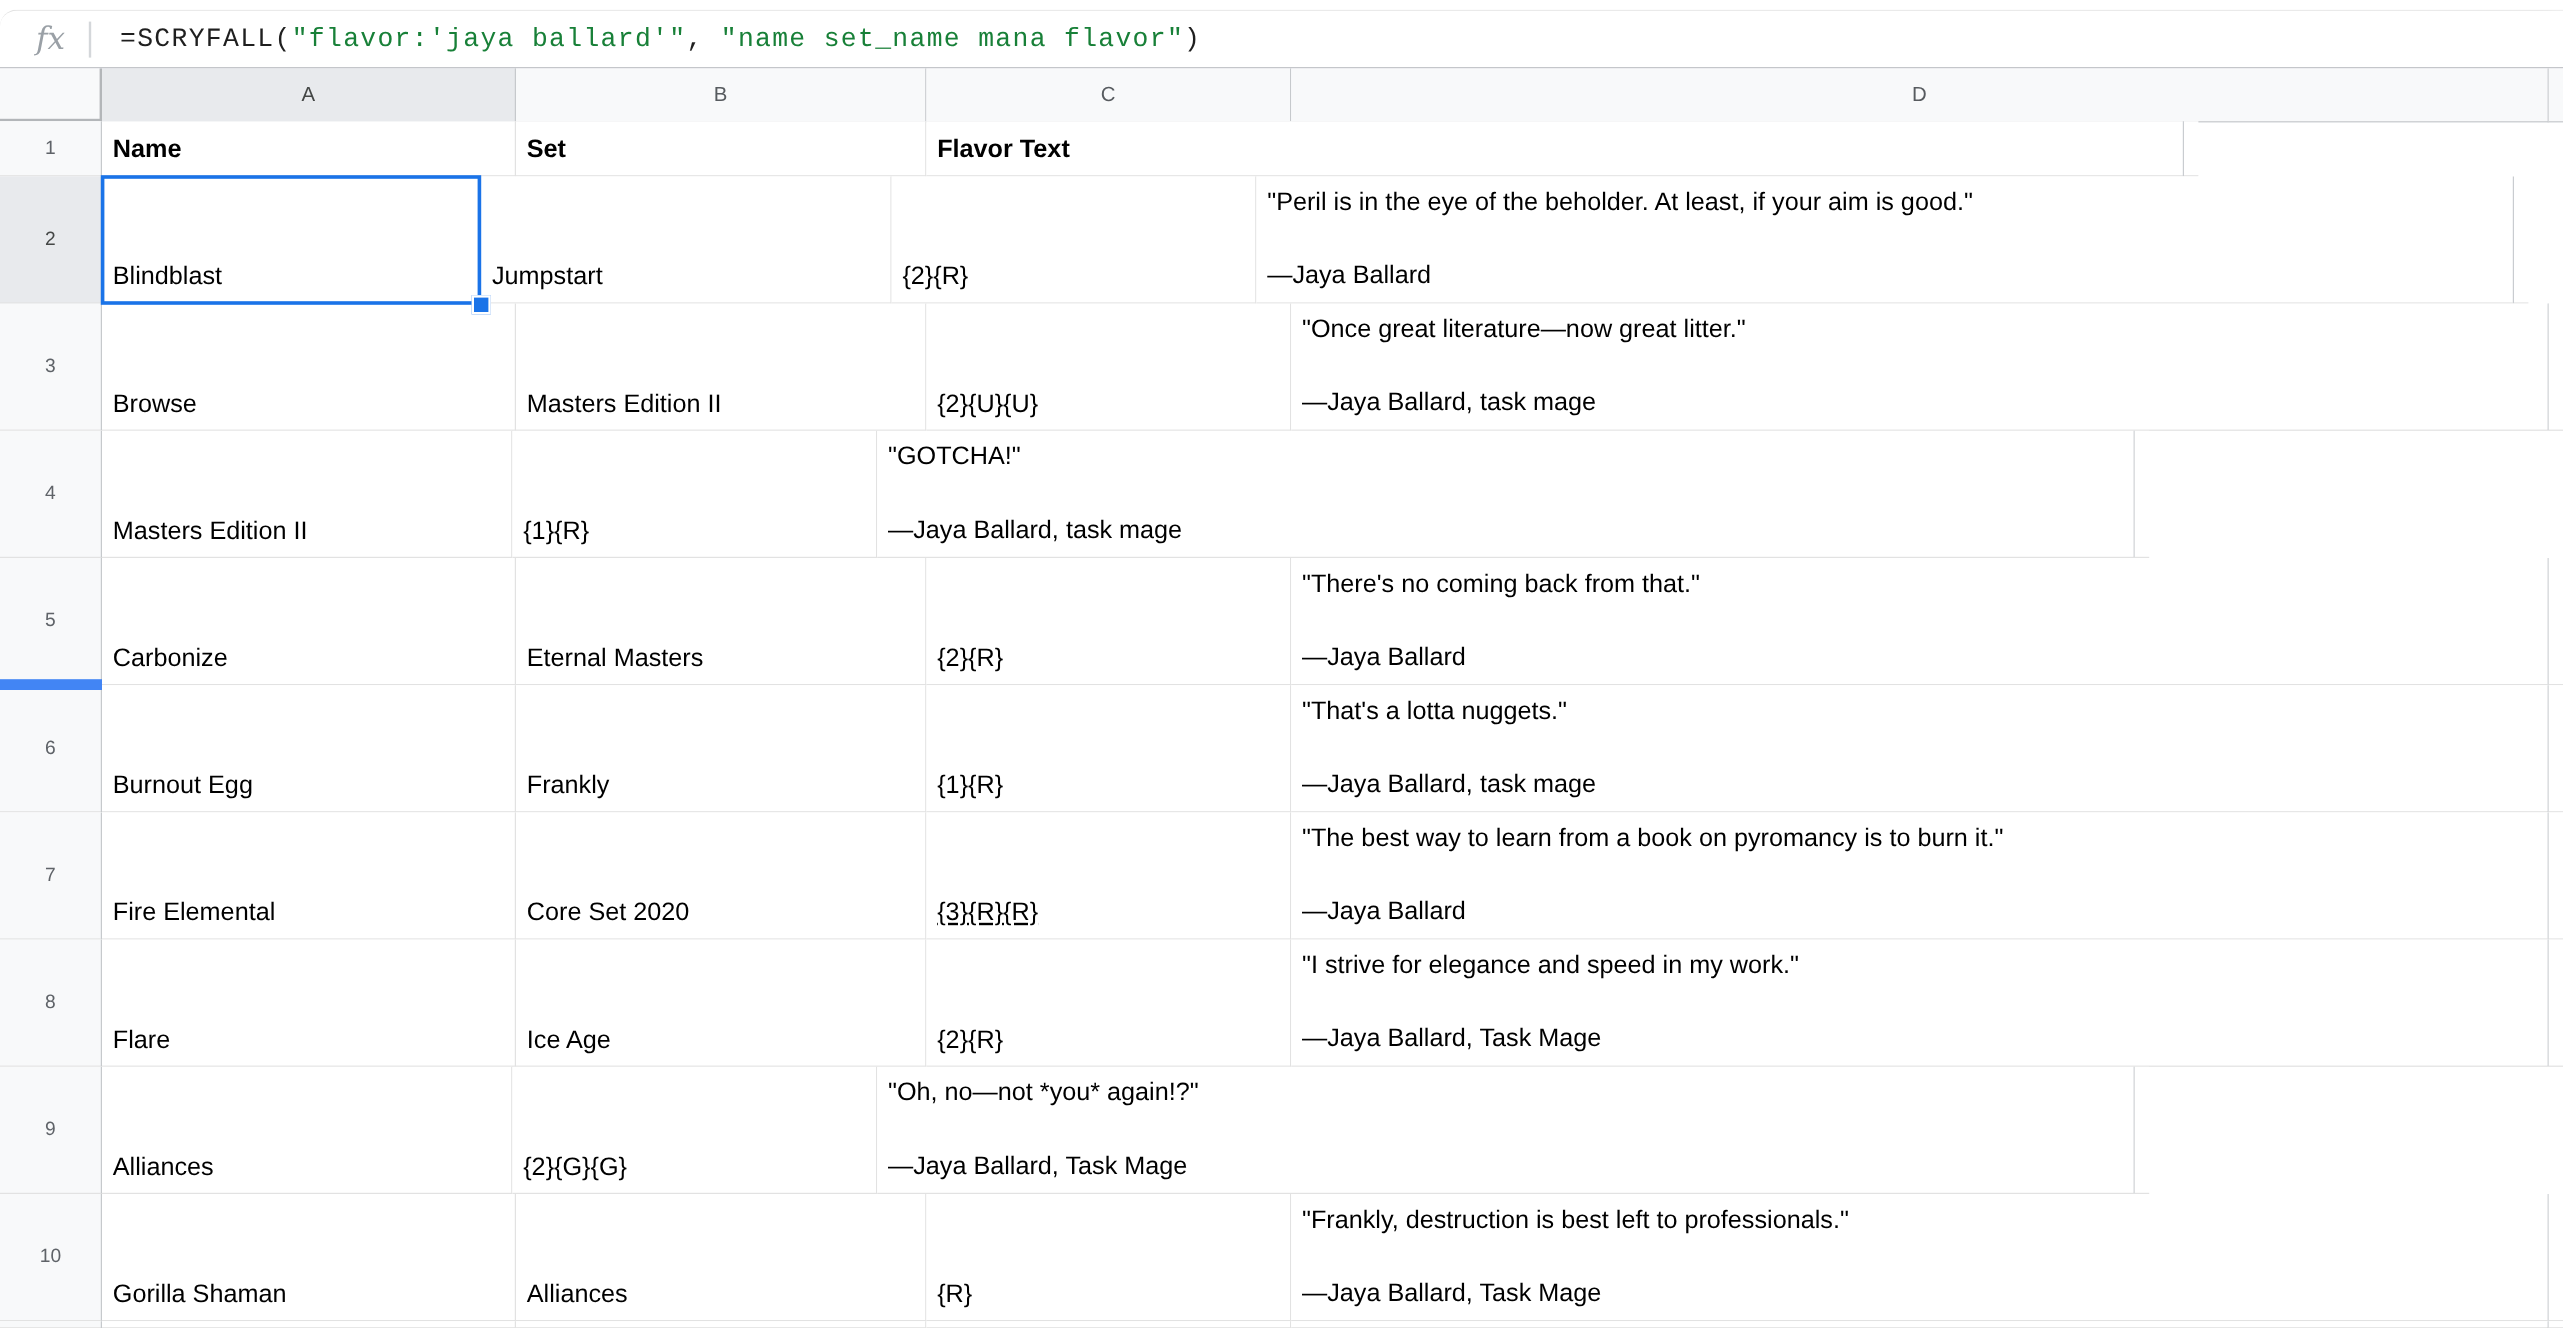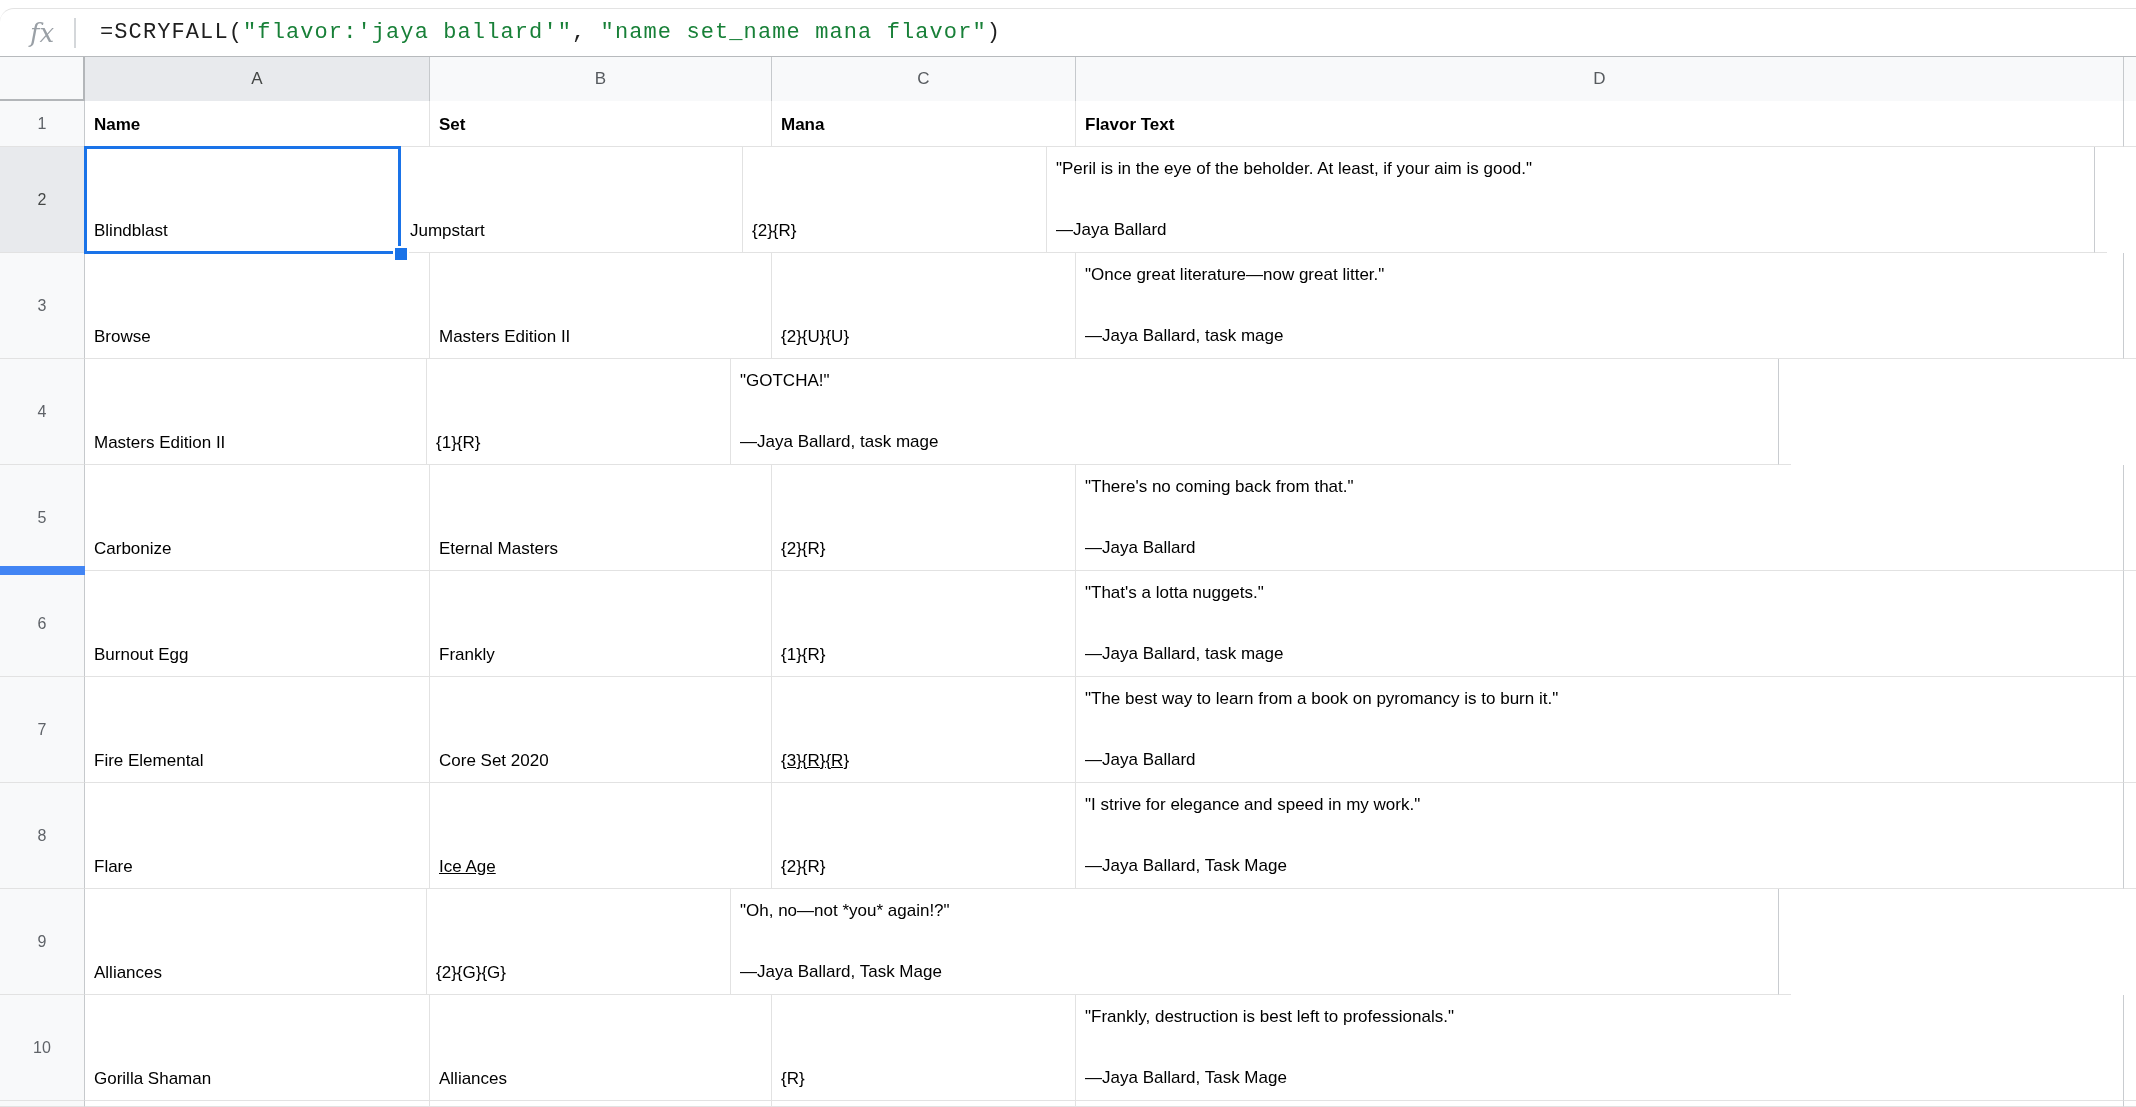--- a/index.html
+++ b/index.html
@@ -41,21 +41,21 @@
   .row{display:flex;}
   .row-hdr{
     width:85px;flex:none;box-sizing:border-box;background:#f8f9fa;
     border-right:1px solid #c6c9cc;border-bottom:1px solid #e2e2e2;
     display:flex;align-items:center;justify-content:center;font-size:16px;color:#5f6368;
   }
   .row-hdr.active{background:#e8eaed;color:#444746;}
   .cell{
     flex:none;box-sizing:border-box;background:#fff;position:relative;
     border-right:1px solid #e2e2e2;border-bottom:1px solid #e2e2e2;
-    font-size:17px;line-height:25px;
+    font-size:21px;line-height:25px;
   }
   .cell.bottom{display:flex;align-items:flex-end;padding:0 8px 9px 9px;}
   .cell.flavor{display:flex;flex-direction:column;justify-content:space-between;padding:9px 8px 10px 9px;}
   .cell.colD{border-right:1px solid #c9ccd0;}
   .cell.spacer{border-right:none;}
   .row1 .cell{font-weight:bold;}
   
   .sel-overlay{
     position:absolute;left:-1px;top:-1px;right:-1px;bottom:-2px;
     border:3px solid #1a73e8;pointer-events:none;z-index:4;
@@ -88,23 +88,20 @@
   <div>
 
   <div class="row row1" style="height: 46px;">
         <div class="row-hdr">1</div>
         <div class="cell bottom" style="width: 345px;">
           <span>Name</span>
         </div>
         <div class="cell bottom" style="width: 342px;">
           <span>Set</span>
         </div>
-        <div class="cell bottom" style="width: 304px;">
-          <span>Mana</span>
-        </div>
         <div class="cell bottom colD" style="width: 1048px;">
           <span>Flavor Text</span>
         </div>
         <div class="cell spacer" style="width: 12px;"></div>
       </div>
       <div class="row" style="height: 106px;">
         <div class="row-hdr active">2</div>
         <div class="cell bottom" style="width: 316px;">
           <span>Blindblast</span>
           <div class="sel-overlay"></div>
@@ -202,21 +199,21 @@
           <div>"The best way to learn from a book on pyromancy is to burn it."</div>
           <div>—Jaya Ballard</div>
         </div>
         <div class="cell spacer" style="width: 12px;"></div>
       </div>
       <div class="row" style="height: 106px;">
         <div class="row-hdr">8</div>
         <div class="cell bottom" style="width: 345px;">
           <span>Flare</span>
         </div>
-        <div class="cell bottom" style="width: 342px; text-decoration: underline;">
+        <div class="cell bottom" style="width: 342px;">
           <span>Ice Age</span>
         </div>
         <div class="cell bottom" style="width: 304px;">
           <span>{2}{R}</span>
         </div>
         <div class="cell flavor colD" style="width: 1048px;">
           <div>"I strive for elegance and speed in my work."</div>
           <div>—Jaya Ballard, Task Mage</div>
         </div>
         <div class="cell spacer" style="width: 12px;"></div>

